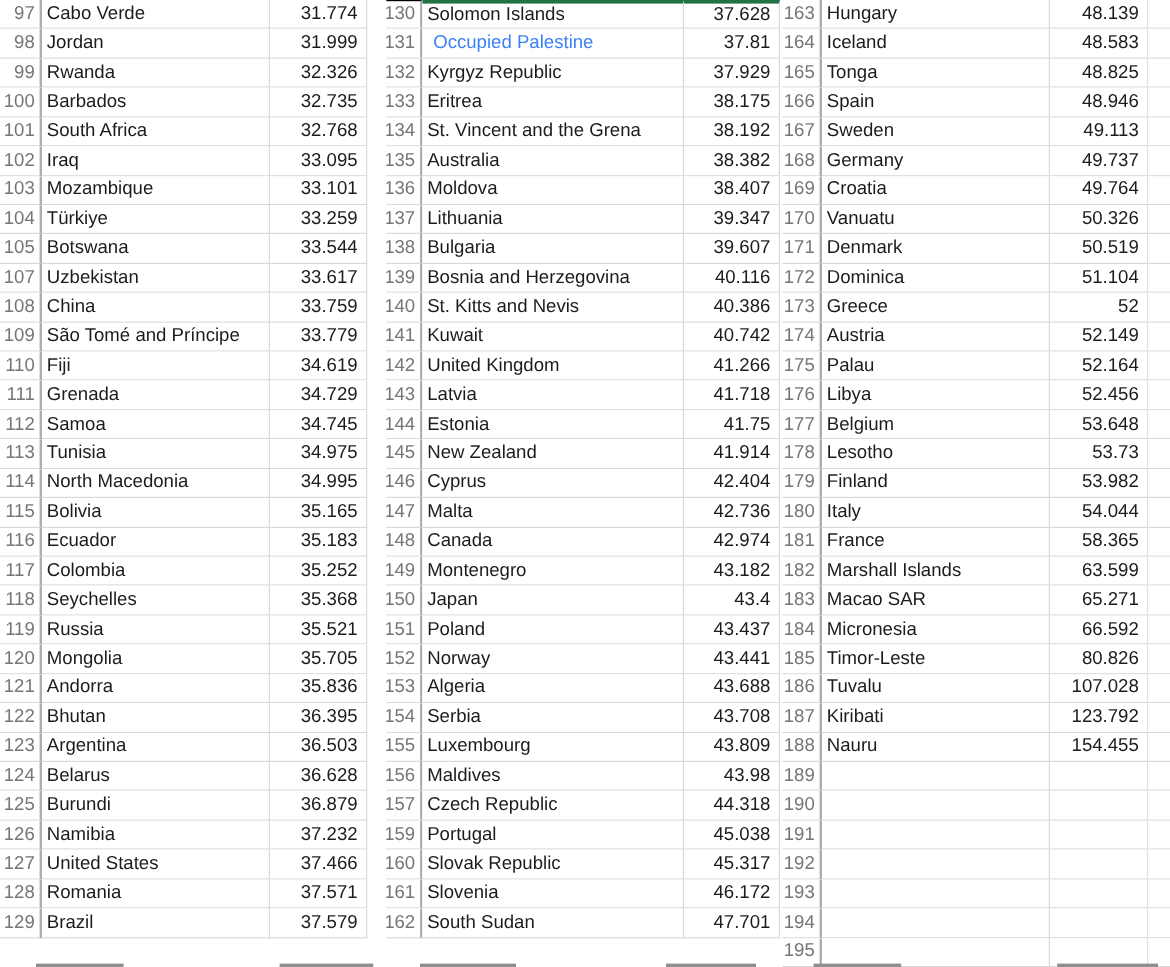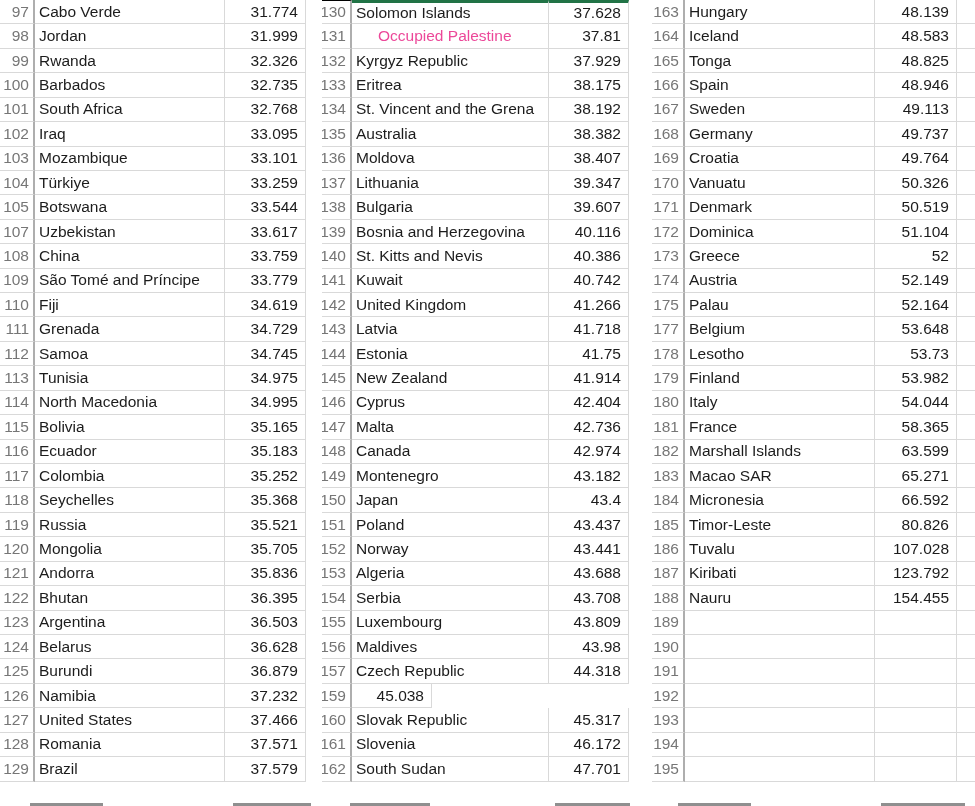--- a/index.html
+++ b/index.html
@@ -29,24 +29,24 @@
   .num {
     color: #767676;
     justify-content: flex-end;
     padding-right: 4px;
     border-right: 2px solid #aeaeae;
   }
   .country { padding-left: 4px; border-right: 1px solid #d9d9d9; }
   .value { justify-content: flex-end; padding-right: 7px; border-right: 1px solid #d9d9d9; }
   .trail { }
   .strip-1 .num { width: 35px; } .strip-1 .country { width: 190px; } .strip-1 .value { width: 81px; }
-  .strip-2 .num { width: 30px; } .strip-2 .country { width: 197px; } .strip-2 .value { width: 80px; }
+  .strip-2 .num { width: 30px; } .strip-2 .country { width: 218px; } .strip-2 .value { width: 80px; }
   .strip-3 .num { width: 33px; } .strip-3 .country { width: 190px; } .strip-3 .value { width: 82px; }
   .strip-3 .trail { width: 18px; }
-  .muted { color: #ec4899; padding-left: 26px; }
+  .muted { color: #3b82f6; padding-left: 9px; }
   .green-top { border-top: 3px solid #217346; }
   .white-top { border-top: 1px solid #000000; }
   .strip-1 .row:first-child .cell, .strip-3 .row:first-child .cell { border-top: 1px solid #e3e3e3; }
   .artifact { position: absolute; bottom: 0; height: 3px; background: #8f8f8f; }
   .strip-1 .artifact.a1 { left: 30px;  width: 73px; }
   .strip-1 .artifact.a2 { left: 233px; width: 78px; }
   .strip-2 .artifact.a1 { left: 28px;  width: 80px; }
   .strip-2 .artifact.a2 { left: 233px; width: 75px; }
   .strip-3 .artifact.a1 { left: 26px;  width: 73px; }
   .strip-3 .artifact.a2 { left: 229px; width: 84px; }
@@ -357,20 +357,21 @@
         <div class="cell country">Maldives</div>
         <div class="cell value">43.98</div>
       </div>
       <div class="row">
         <div class="cell num">157</div>
         <div class="cell country">Czech Republic</div>
         <div class="cell value">44.318</div>
       </div>
       <div class="row">
         <div class="cell num">159</div>
+        <div class="cell country">Portugal</div>
         <div class="cell value">45.038</div>
       </div>
       <div class="row">
         <div class="cell num">160</div>
         <div class="cell country">Slovak Republic</div>
         <div class="cell value">45.317</div>
       </div>
       <div class="row">
         <div class="cell num">161</div>
         <div class="cell country">Slovenia</div>
@@ -457,20 +458,26 @@
         <div class="cell value">52.149</div>
         <div class="cell trail"></div>
       </div>
       <div class="row">
         <div class="cell num">175</div>
         <div class="cell country">Palau</div>
         <div class="cell value">52.164</div>
         <div class="cell trail"></div>
       </div>
       <div class="row">
+        <div class="cell num">176</div>
+        <div class="cell country">Libya</div>
+        <div class="cell value">52.456</div>
+        <div class="cell trail"></div>
+      </div>
+      <div class="row">
         <div class="cell num">177</div>
         <div class="cell country">Belgium</div>
         <div class="cell value">53.648</div>
         <div class="cell trail"></div>
       </div>
       <div class="row">
         <div class="cell num">178</div>
         <div class="cell country">Lesotho</div>
         <div class="cell value">53.73</div>
         <div class="cell trail"></div>

